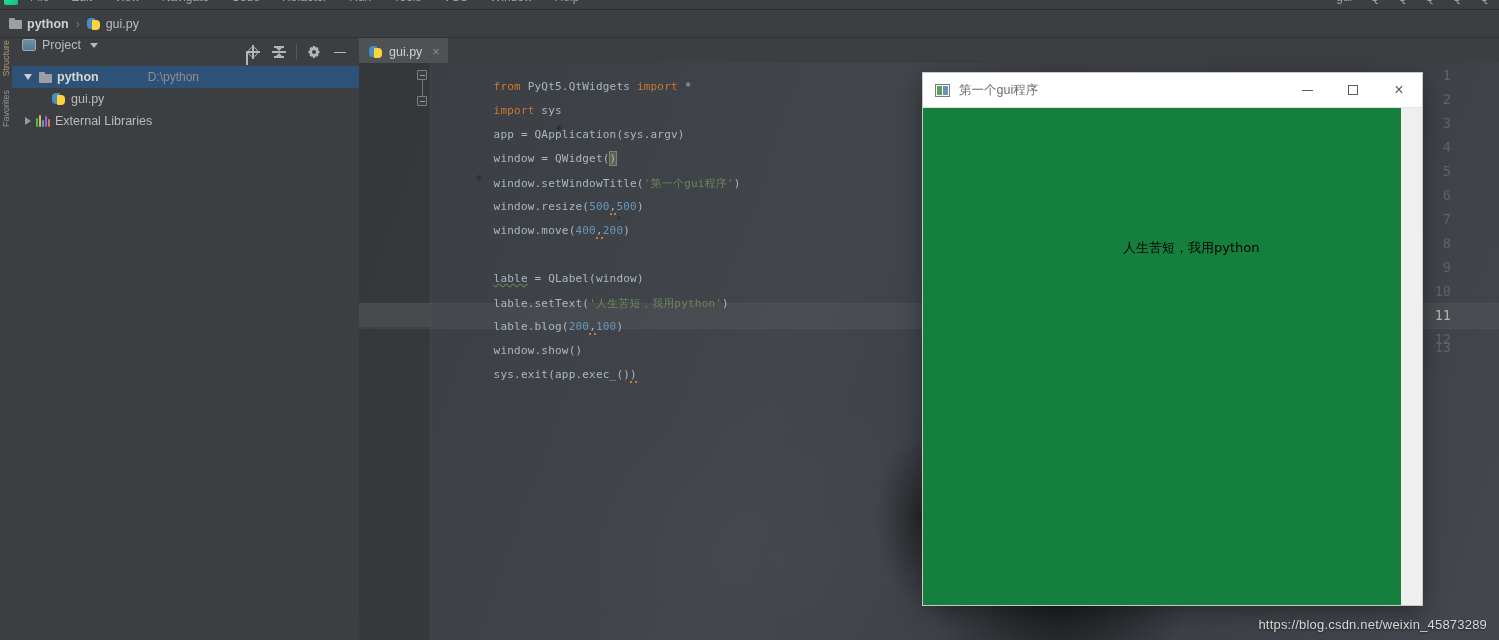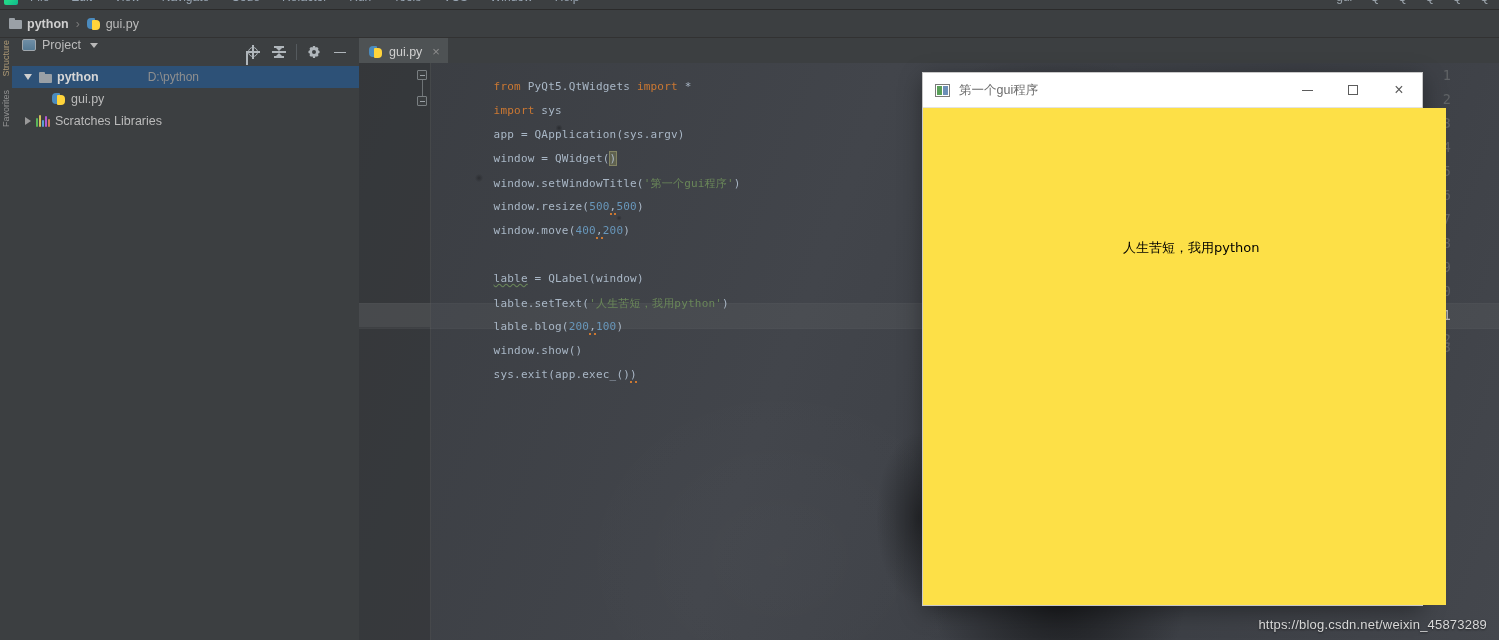--- a/index.html
+++ b/index.html
@@ -362,22 +362,22 @@
   .qt-btn {
     width:46px; height:35px; display:flex; align-items:center; justify-content:center;
     color:#5c5c5c;
   }
   .qt-btn .glyph-min { width:11px; height:1px; background:#5c5c5c; display:block; }
   .qt-btn .glyph-max { width:10px; height:10px; border:1px solid #5c5c5c; box-sizing:border-box; display:block; }
   .qt-btn .glyph-close { font-size:16px; line-height:1; color:#5c5c5c; font-weight:300; }
 
   .qt-body {
     position:relative;
-    width:523px; height:497px;
-    background:#fde047;
+    width:478px; height:497px;
+    background:#15803d;
   }
   .qt-label {
     position:absolute; left:200px; top:131px;
     font-size:13px; color:#000;
     font-family: "DejaVu Sans", sans-serif;
     white-space:nowrap;
   }
 
   
   .watermark {
@@ -480,21 +480,21 @@
       </div>
       <div class="trow">
         <span class="arrow-r"></span>
         <span class="ico-lib">
             <i></i>
             <i></i>
             <i></i>
             <i></i>
             <i></i>
           </span>
-        <span>Scratches Libraries</span>
+        <span>External Libraries</span>
       </div>
     </div>
   </div>
 
   <div class="editorwrap">
     <div class="bgart"></div>
 
     <div class="tabstrip">
       <div class="etab">
         <span class="ico-py"></span>

